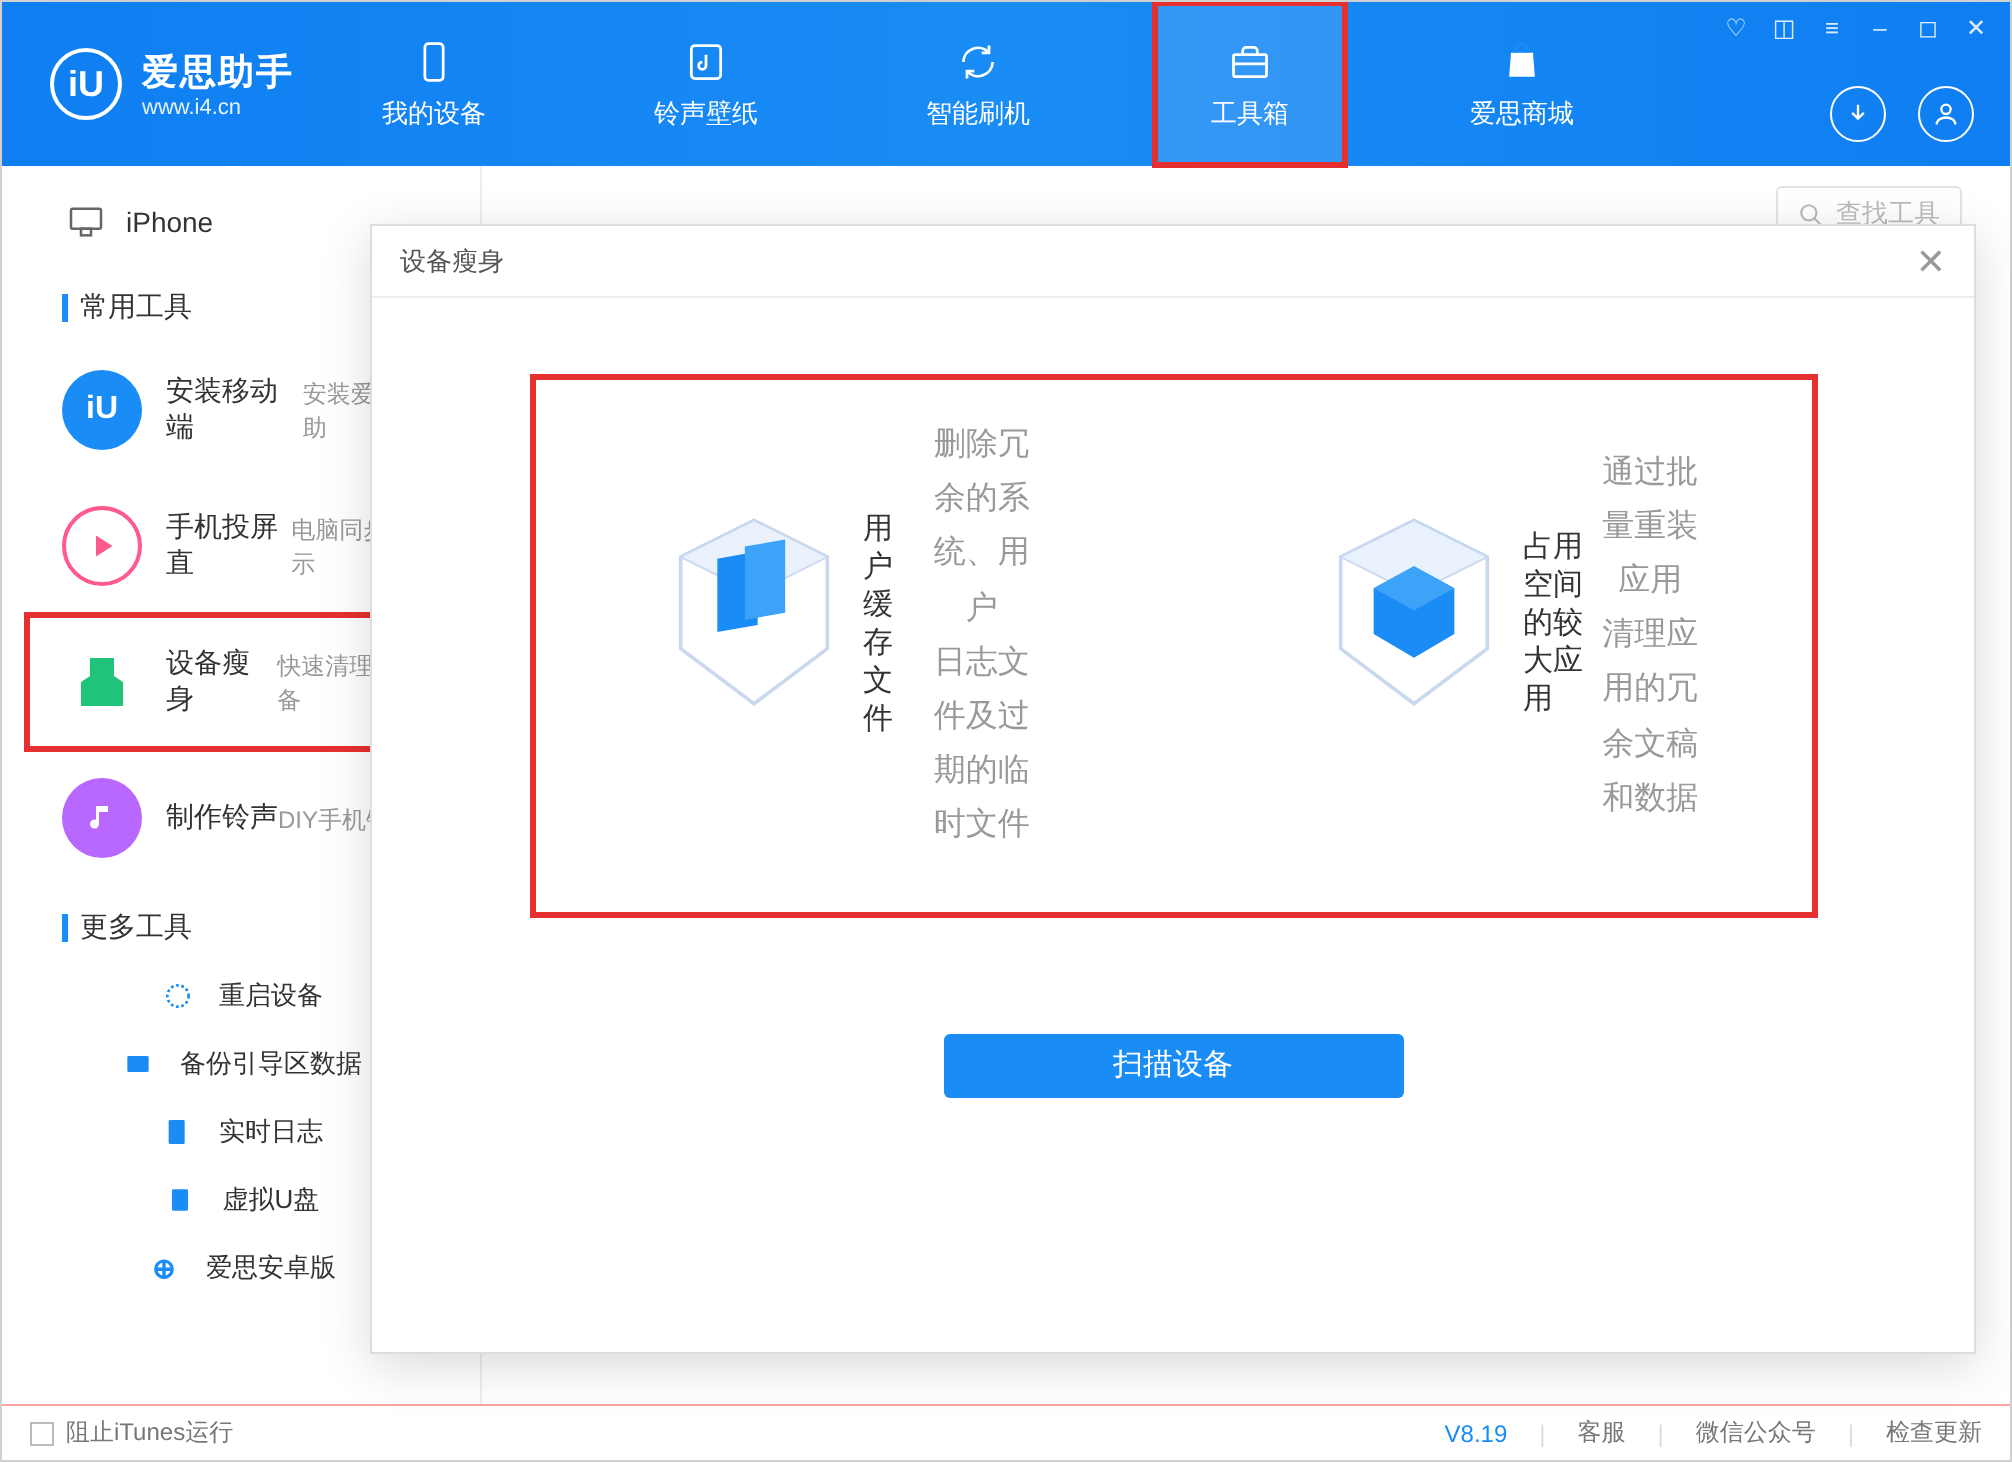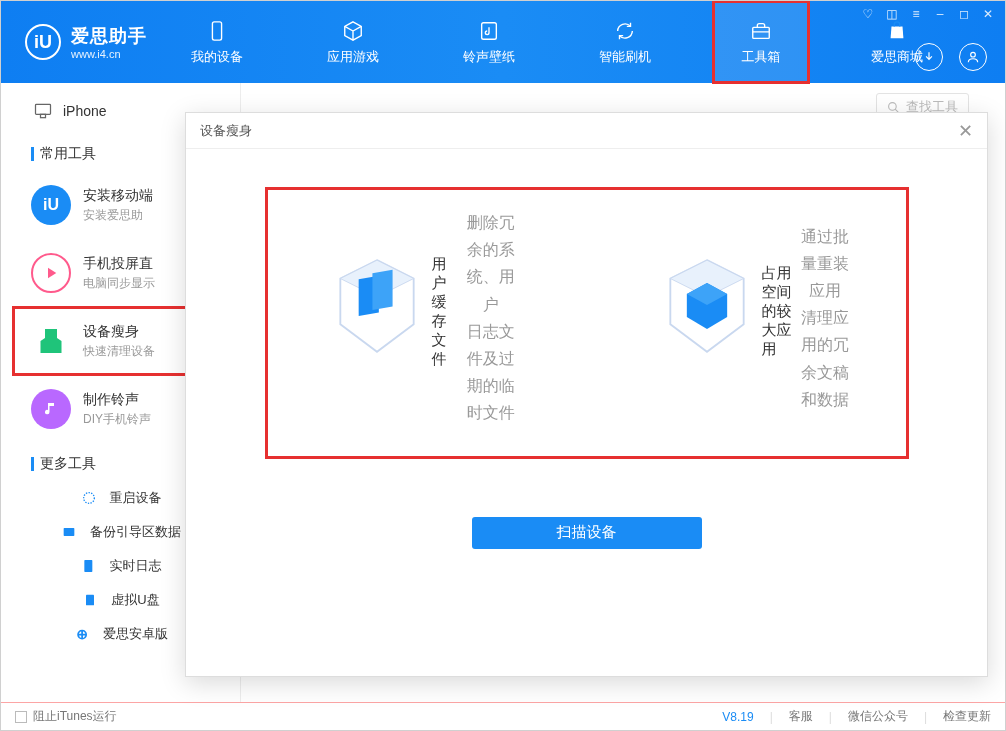--- a/index.html
+++ b/index.html
@@ -66,27 +66,27 @@
     .section-hdr { display: flex; align-items: center; gap: 6px; padding: 12px 18px 8px; font-size: 14px; color: #333; font-weight: 500; }
     .section-hdr .bar { width: 3px; height: 14px; background: #1a8cf5; }
     .tool-item {
       display: flex; align-items: center; gap: 12px;
       padding: 10px 22px; cursor: pointer;
     }
     .tool-item.big { padding: 14px 18px; }
     .tool-item.selected { outline: 3px solid #e63030; outline-offset: -2px; }
     .tool-icon-lg { width: 40px; height: 40px; border-radius: 50%; display:flex; align-items:center; justify-content:center; flex-shrink:0; }
     .tool-icon-sm { width: 18px; height: 18px; display:flex; align-items:center; justify-content:center; flex-shrink:0; }
-    .tool-tx { display: flex; flex-direction: column; }
+    .tool-tx { display: flex; flex-direction: row; }
     .tool-title { font-size: 14px; color: #333; }
     .tool-desc { font-size: 12px; color: #999; margin-top: 2px; }
     .more-item { display:flex; align-items:center; gap: 12px; padding: 8px 22px; font-size: 13px; color: #333; cursor:pointer;justify-content:center; }
     
     .main-panel { flex: 1; position: relative; }
-    .search-bar { position: absolute; right: 36px; top: 10px; display: flex; align-items: center; gap: 6px; color: #bbb; font-size: 13px; border: 1px solid #e3e3e3; padding: 4px 10px; border-radius: 3px; }
+    .search-bar { position: absolute; right: 24px; top: 10px; display: flex; align-items: center; gap: 6px; color: #bbb; font-size: 13px; border: 1px solid #e3e3e3; padding: 4px 10px; border-radius: 3px; }
     
     .modal-overlay {
       position: absolute;
       left: 185px; top: 112px;
       width: 803px; height: 565px;
       background: #fff;
       border: 1px solid #ddd;
       box-shadow: 0 6px 24px rgba(0,0,0,0.15);
       z-index: 50;
     }
@@ -147,29 +147,20 @@
       <span class="nav-icon">
           <svg width="22" height="22" viewBox="0 0 24 24" fill="none" stroke="#fff" stroke-width="1.5">
             <rect x="7" y="2" width="10" height="20" rx="2"></rect>
           </svg>
         </span>
       <span>我的设备</span>
     </div>
     <div class="nav-tab">
       <span class="nav-icon">
           <svg width="22" height="22" viewBox="0 0 24 24" fill="none" stroke="#fff" stroke-width="1.5">
-            <path d="M12 2l9 5v10l-9 5-9-5V7z"></path>
-            <path d="M12 12l9-5M12 12v10M12 12L3 7"></path>
-          </svg>
-        </span>
-      <span>应用游戏</span>
-    </div>
-    <div class="nav-tab">
-      <span class="nav-icon">
-          <svg width="22" height="22" viewBox="0 0 24 24" fill="none" stroke="#fff" stroke-width="1.5">
             <rect x="4" y="3" width="16" height="18" rx="2"></rect>
             <path d="M12 8v6a2 2 0 11-2-2"></path>
           </svg>
         </span>
       <span>铃声壁纸</span>
     </div>
     <div class="nav-tab">
       <span class="nav-icon">
           <svg width="22" height="22" viewBox="0 0 24 24" fill="none" stroke="#fff" stroke-width="1.5">
             <path d="M4 12a8 8 0 0114-5M20 12a8 8 0 01-14 5"></path>

